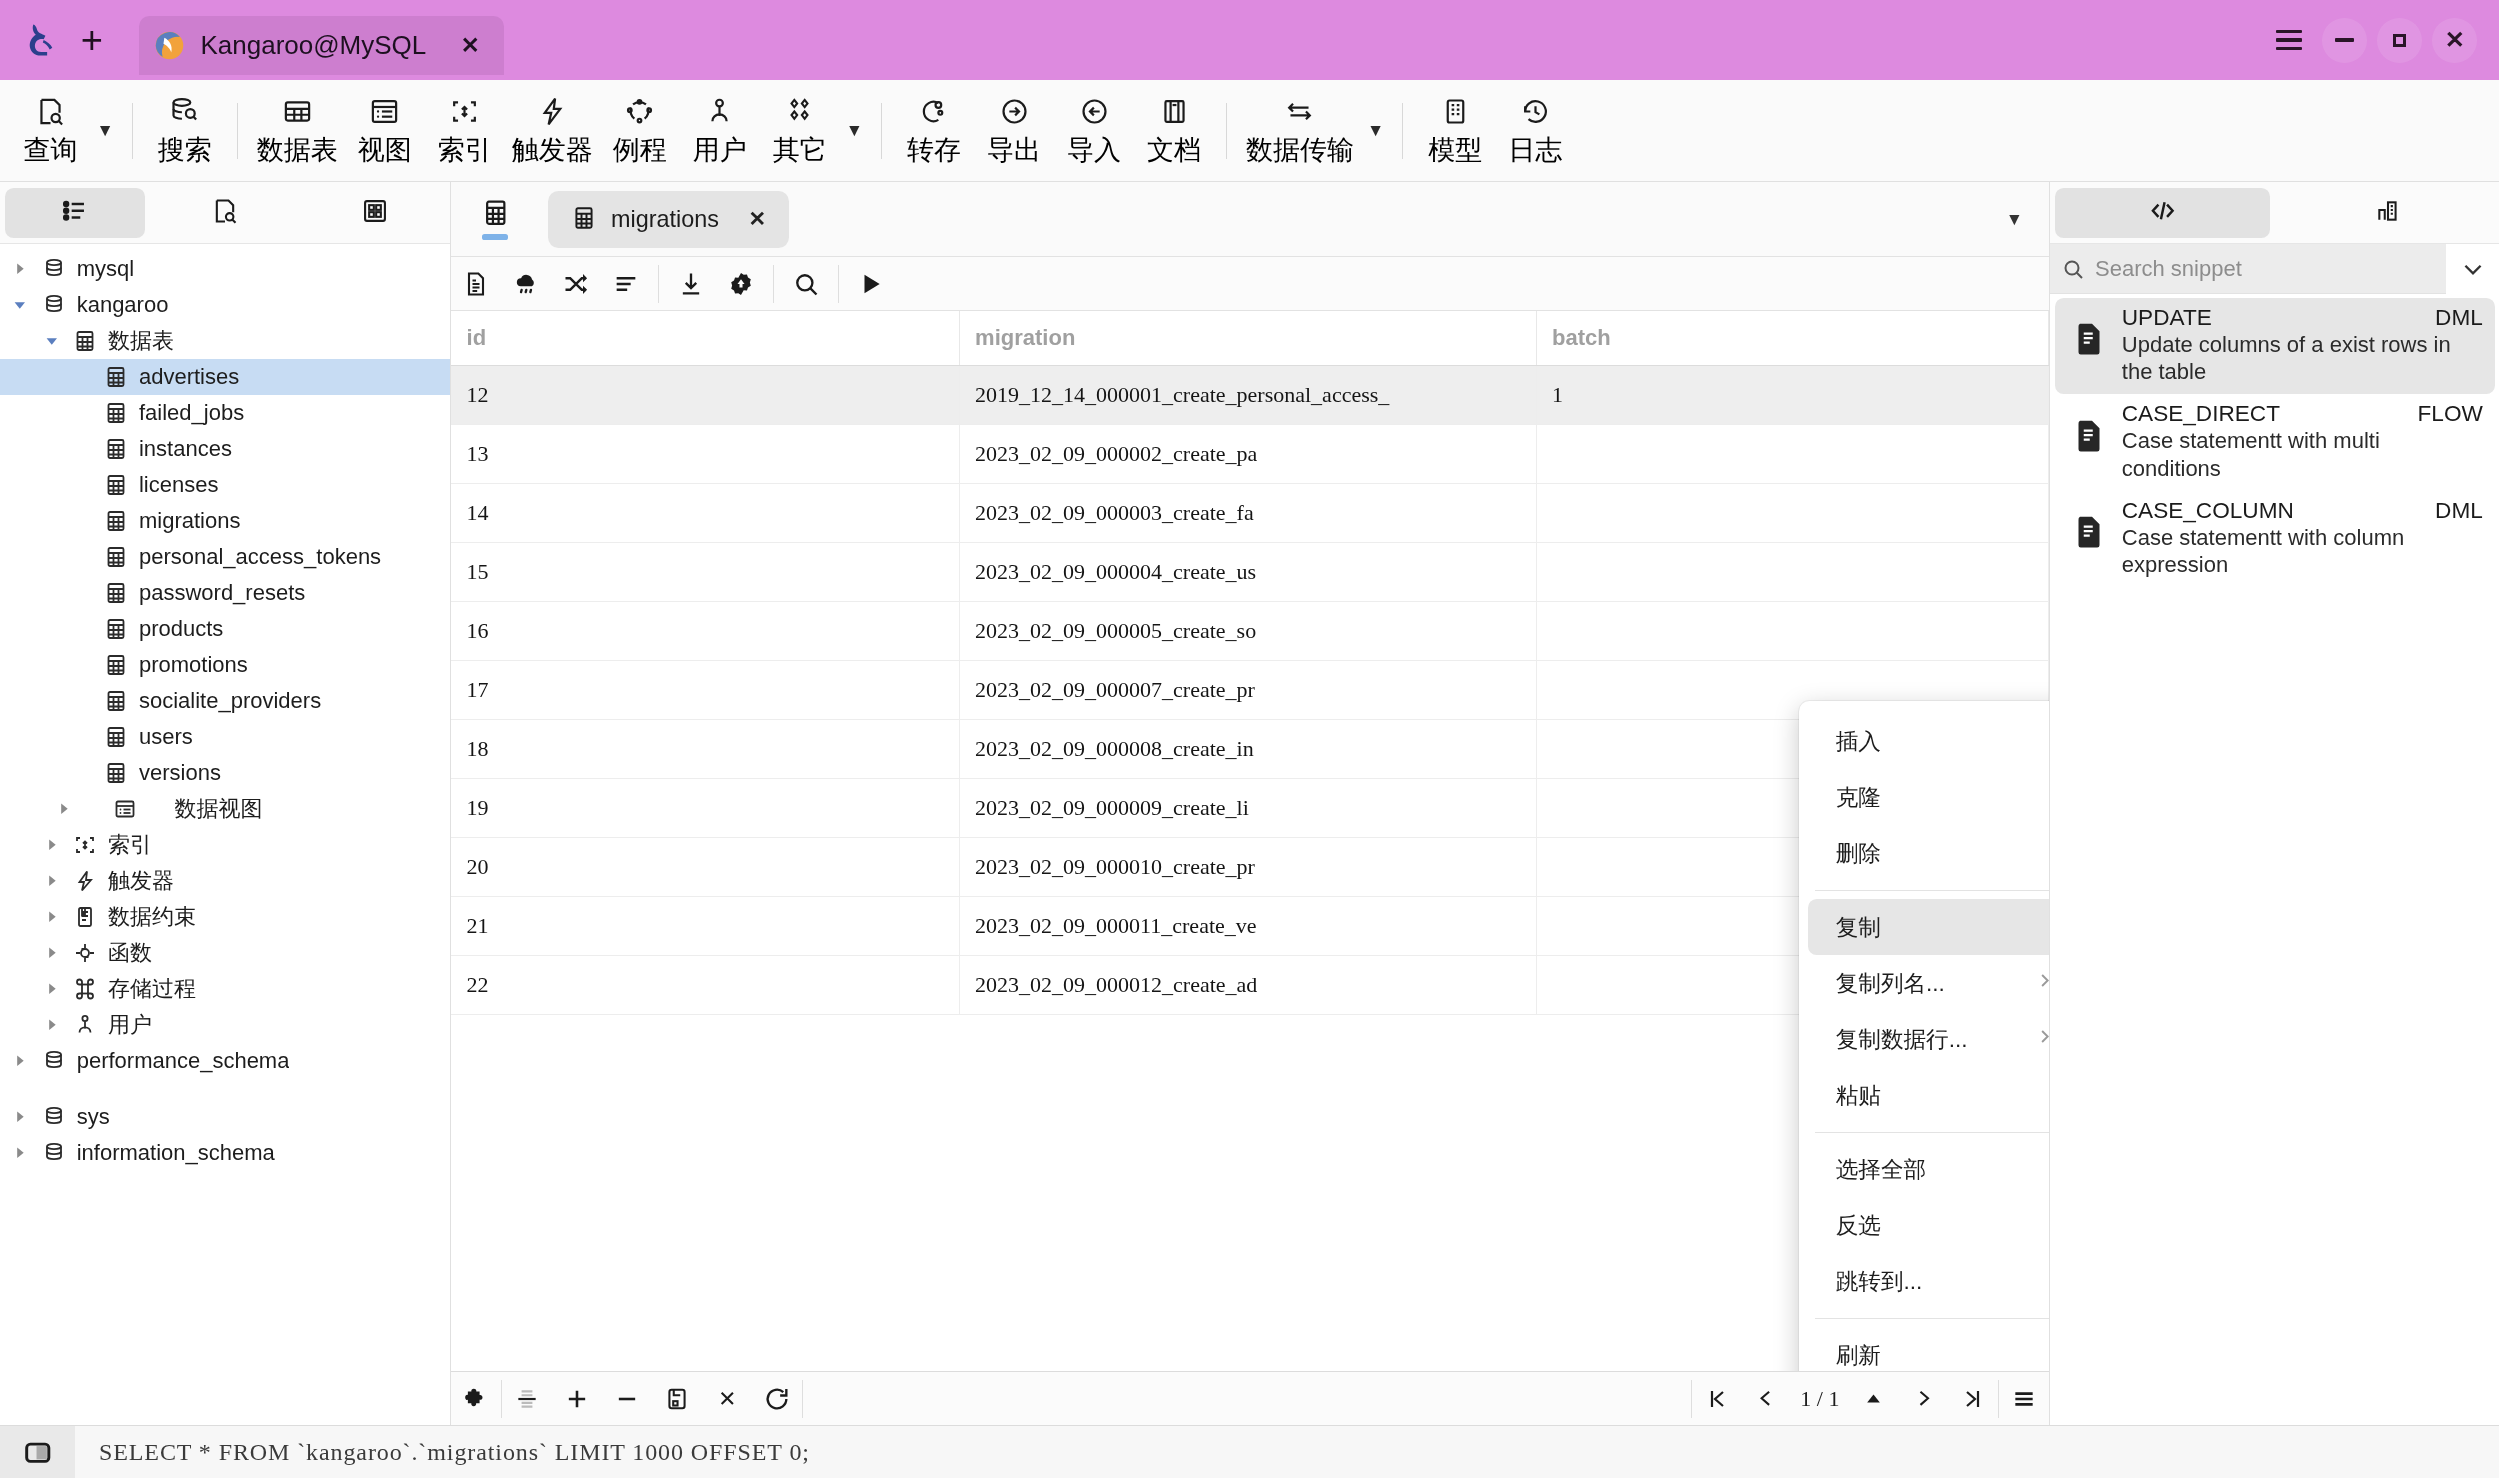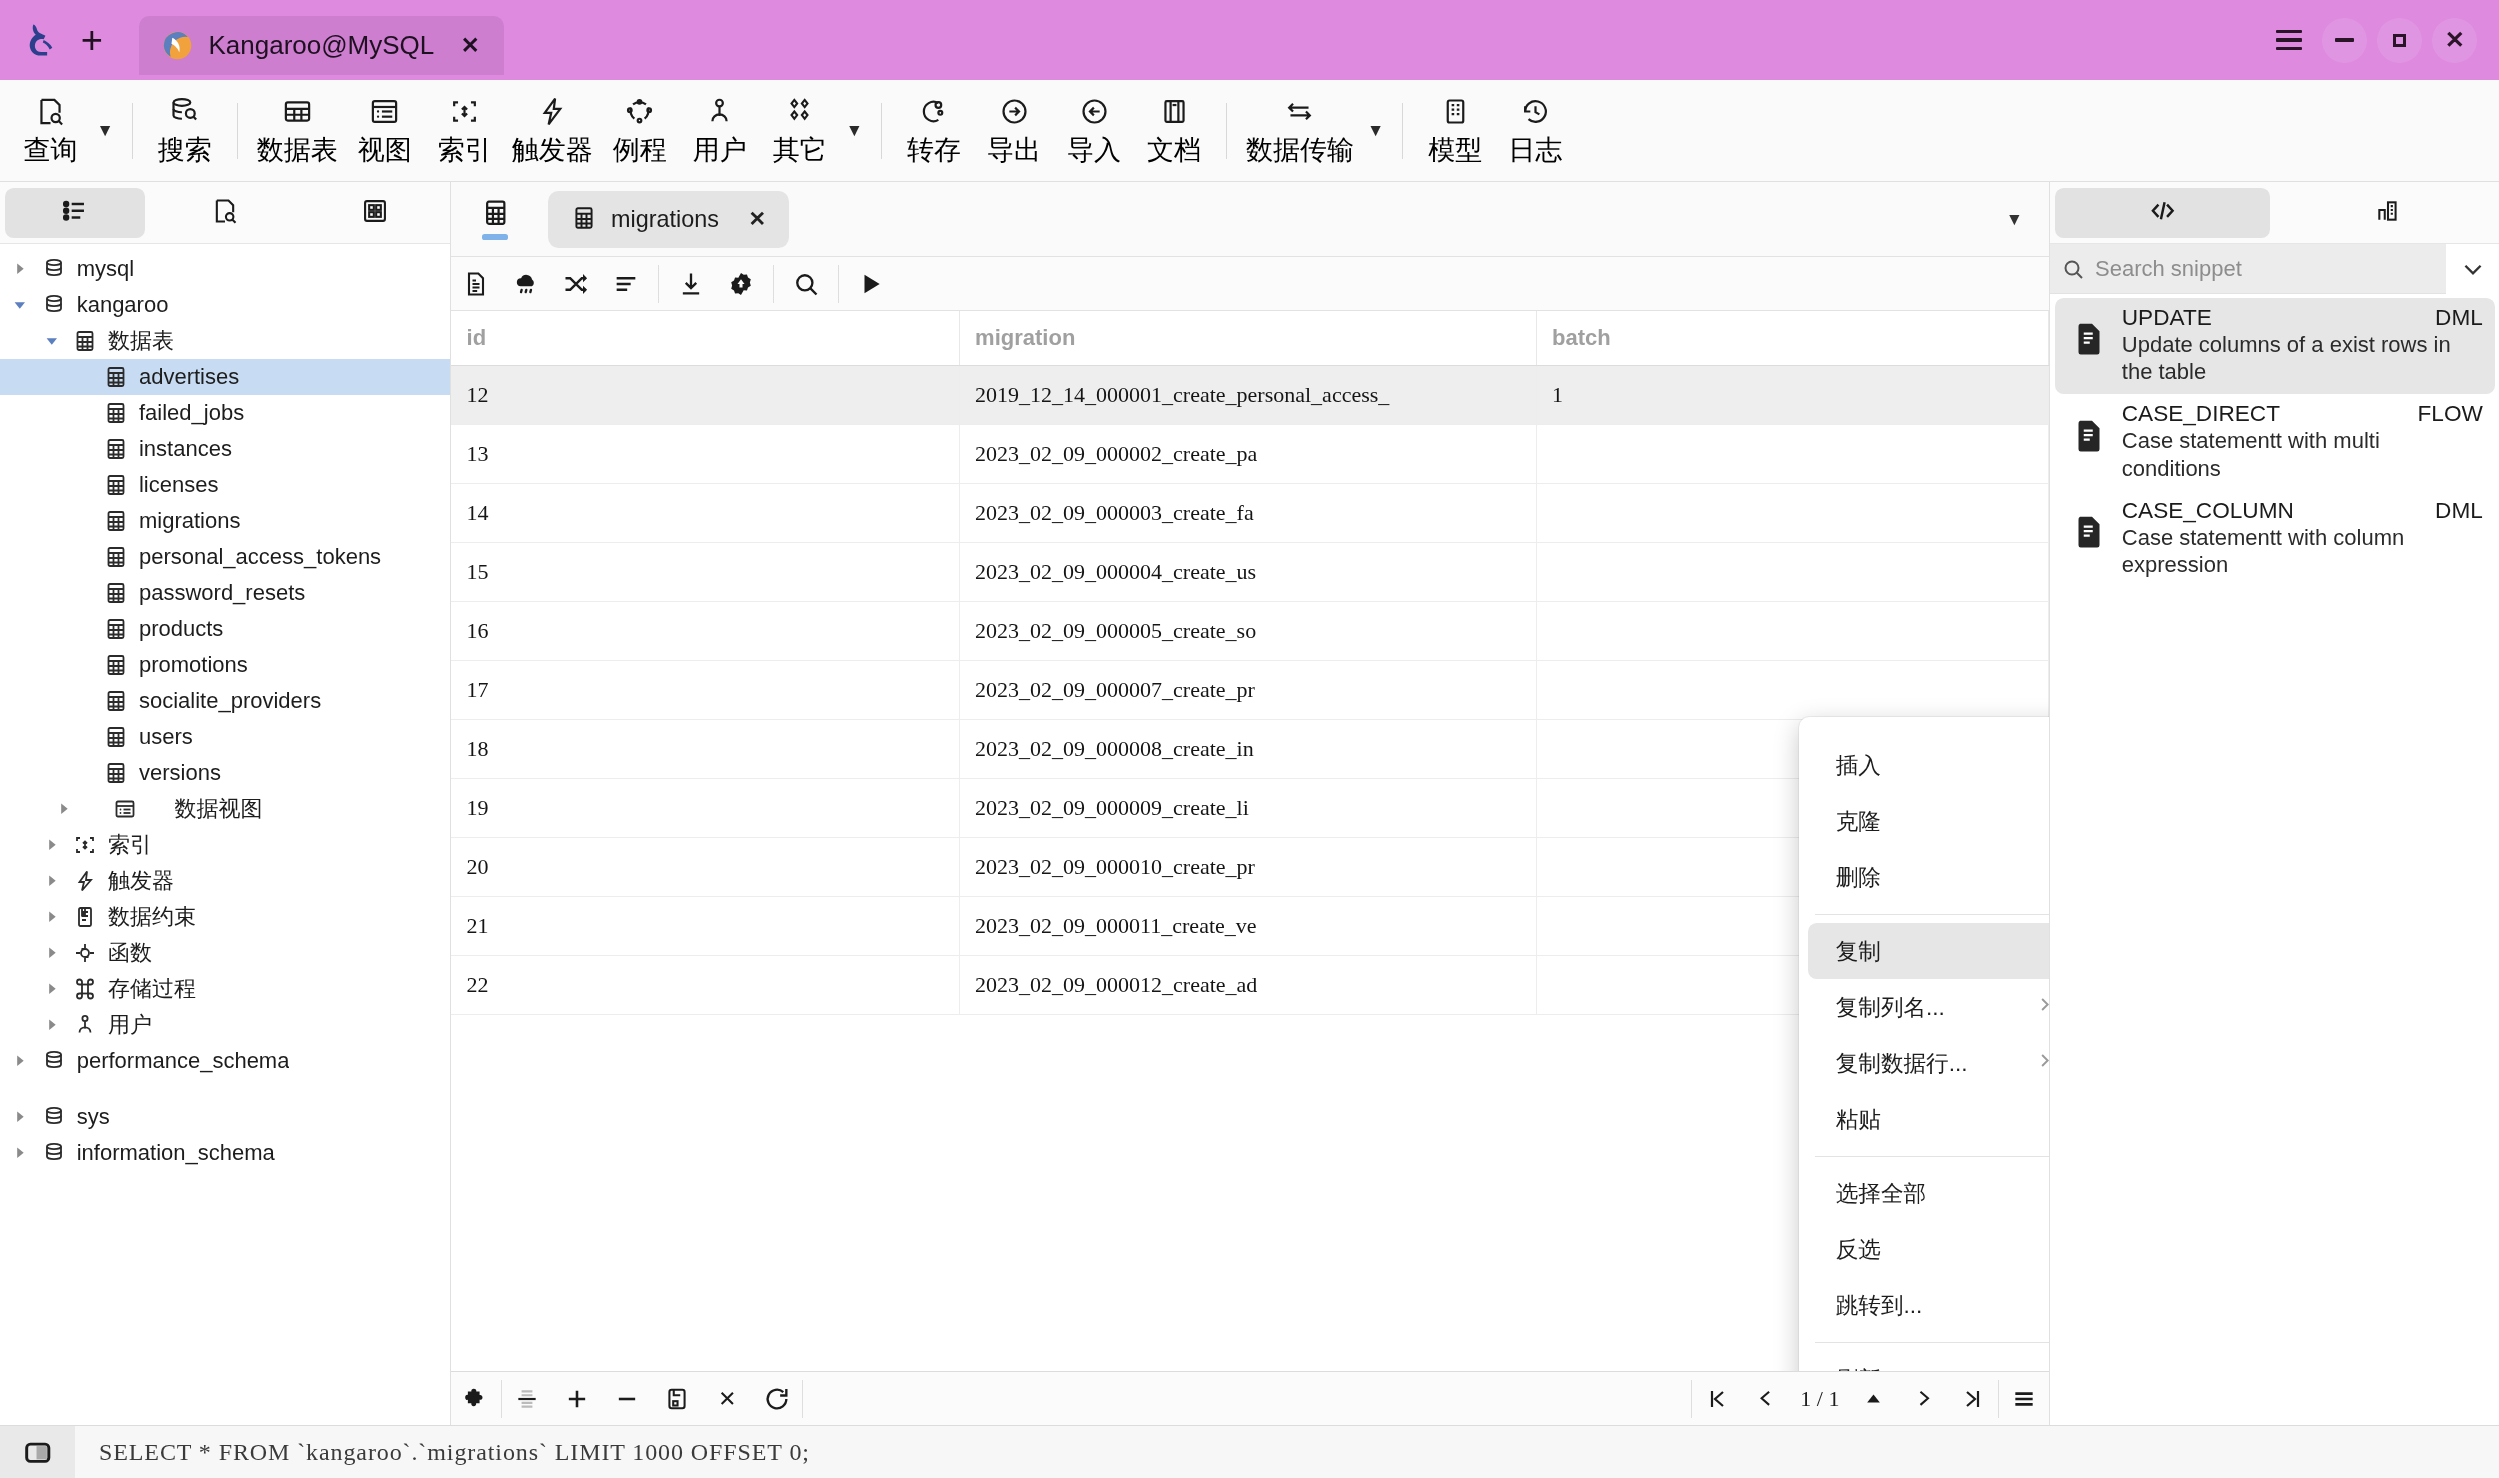--- a/index.html
+++ b/index.html
@@ -31,21 +31,21 @@
     font-size: 38px; color: #201020; font-weight: 300;
     line-height: 1;
   }
   .app-tab {
     margin-left: 19px;
     height: 59px;
     min-width: 365px;
     background: #cd7ecf;
     border-radius: 10.4px 10.4px 0 0;
     display: flex; align-items: center;
-    padding: 0 19px 0 23px;
+    padding: 0 19px 0 15px;
     gap: 15.6px;
     position: relative;
     top: 5.2px;
   }
   .app-tab .tabicon { width: 31px; height: 31px; flex: none; }
   .app-tab .tabtitle {
     font-size: 26px; color: #1d1020; white-space: nowrap;
   }
   .app-tab .tabclose {
     margin-left: auto; font-size: 22.6px; font-weight: bold; color: #1d1020;
@@ -224,24 +224,24 @@
     display: flex; align-items: center;
   }
   .sb-toggle { width: 75px; height: 54px; background: #e9e9e9; display: flex; align-items: center; justify-content: center; }
   .sb-sql {
     padding-left: 24px; font-size: 24px; color: #3a3a3a;
     font-family: "Liberation Serif", serif; letter-spacing: 0.9px; white-space: nowrap;
   }
 
   
   .ctxmenu {
-    position: absolute; left: 1348px; top: 406px; width: 283px;
+    position: absolute; left: 1348px; top: 390px; width: 283px;
     background: #ffffff; border-radius: 10.4px;
     box-shadow: 0 7px 26px rgba(0,0,0,0.22), 0 0 0 0.9px rgba(0,0,0,0.05);
-    padding: 20px 0 14px 0; z-index: 50;
+    padding: 12px 0 14px 0; z-index: 50;
   }
   .ctxitem {
     height: 56px; display: flex; align-items: center;
     padding: 0 19px 0 28px; font-size: 22.6px; color: #1d1d1d;
     margin: 0 8.7px; border-radius: 8.7px;
   }
   .ctxitem.hl { background: #e6e6e6; }
   .ctxitem .sub { margin-left: auto; color: #9a9a9a; font-size: 21px; }
   .ctxsep { height: 0.9px; background: #e3e3e3; margin: 8.7px 15.6px; }
 </style>

